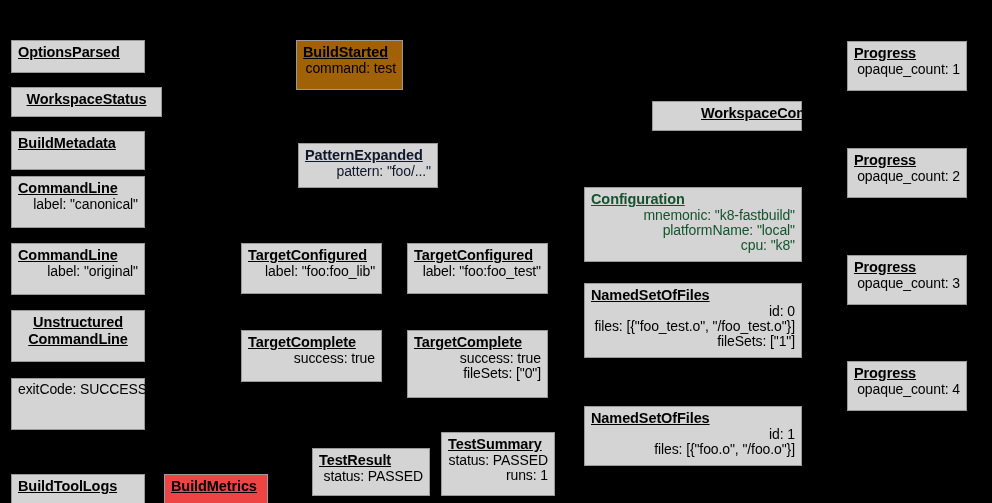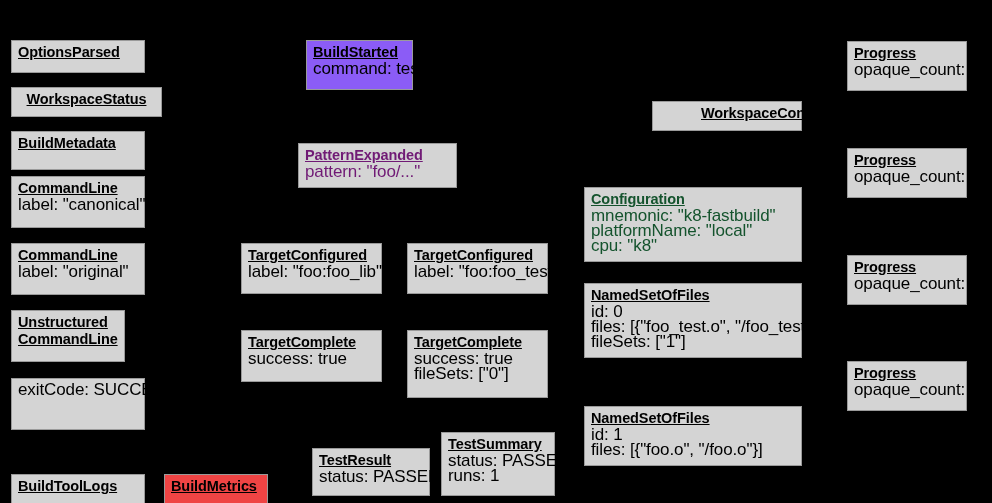--- a/index.html
+++ b/index.html
@@ -33,25 +33,26 @@
   }
   .node-title {
     font-size: 14.5px;
     font-weight: bold;
     text-decoration: underline;
     line-height: 17px;
     white-space: pre;
     letter-spacing: -0.1px;
   }
   .node-field {
-    font-size: 17px;
+    font-size: 14px;
     font-weight: normal;
     line-height: 15px;
     white-space: pre;
     letter-spacing: -0.1px;
+    text-align: right;
   }
 </style>
 </head>
 <body>
 
 <div id="canvas" style="background: rgb(0, 0, 0);">
     <div class="node" style="left: 11px; top: 12px; width: 134px; height: 33px; background: rgb(212, 212, 212); border-color: rgb(154, 154, 154); color: rgb(0, 0, 0);">
       <div class="node-title">OptionsParsed</div>
     </div>
     <div class="node" style="left: 11px; top: 59px; width: 151px; height: 30px; background: rgb(212, 212, 212); border-color: rgb(154, 154, 154); color: rgb(0, 0, 0); text-align: center;">
@@ -61,38 +62,38 @@
       <div class="node-title">BuildMetadata</div>
     </div>
     <div class="node" style="left: 11px; top: 148px; width: 134px; height: 52px; background: rgb(212, 212, 212); border-color: rgb(154, 154, 154); color: rgb(0, 0, 0);">
       <div class="node-title">CommandLine</div>
       <div class="node-field">label: "canonical"</div>
     </div>
     <div class="node" style="left: 11px; top: 215px; width: 134px; height: 52px; background: rgb(212, 212, 212); border-color: rgb(154, 154, 154); color: rgb(0, 0, 0);">
       <div class="node-title">CommandLine</div>
       <div class="node-field">label: "original"</div>
     </div>
-    <div class="node" style="left: 11px; top: 282px; width: 114px; height: 52px; background: rgb(212, 212, 212); border-color: rgb(154, 154, 154); color: rgb(0, 0, 0);">
+    <div class="node" style="left: 11px; top: 282px; width: 134px; height: 52px; background: rgb(212, 212, 212); border-color: rgb(154, 154, 154); color: rgb(0, 0, 0); text-align: center;">
       <div class="node-title">Unstructured
 CommandLine</div>
     </div>
     <div class="node" style="left: 11px; top: 350px; width: 134px; height: 52px; background: rgb(212, 212, 212); border-color: rgb(154, 154, 154); color: rgb(0, 0, 0);">
       <div class="node-field">exitCode: SUCCESS</div>
     </div>
     <div class="node" style="left: 11px; top: 446px; width: 134px; height: 31px; background: rgb(212, 212, 212); border-color: rgb(154, 154, 154); color: rgb(0, 0, 0);">
       <div class="node-title">BuildToolLogs</div>
     </div>
     <div class="node" style="left: 164px; top: 446px; width: 104px; height: 31px; background: #ef4444; border-color: rgb(154, 154, 154); color: rgb(0, 0, 0);">
       <div class="node-title">BuildMetrics</div>
     </div>
-    <div class="node" style="left: 306px; top: 12px; width: 107px; height: 50px; background: #8b5cf6; border-color: rgb(154, 154, 154); color: rgb(0, 0, 0);">
+    <div class="node" style="left: 296px; top: 12px; width: 107px; height: 50px; background: #a16207; border-color: rgb(154, 154, 154); color: rgb(0, 0, 0);">
       <div class="node-title">BuildStarted</div>
       <div class="node-field">command: test</div>
     </div>
-    <div class="node" style="left: 298px; top: 115px; width: 159px; height: 45px; background: rgb(212, 212, 212); border-color: rgb(154, 154, 154); color: #701a75;">
+    <div class="node" style="left: 298px; top: 115px; width: 140px; height: 45px; background: rgb(212, 212, 212); border-color: rgb(154, 154, 154); color: #0f172a;">
       <div class="node-title">PatternExpanded</div>
       <div class="node-field">pattern: "foo/..."</div>
     </div>
     <div class="node" style="left: 241px; top: 215px; width: 141px; height: 51px; background: rgb(212, 212, 212); border-color: rgb(154, 154, 154); color: rgb(0, 0, 0);">
       <div class="node-title">TargetConfigured</div>
       <div class="node-field">label: "foo:foo_lib"</div>
     </div>
     <div class="node" style="left: 407px; top: 215px; width: 141px; height: 51px; background: rgb(212, 212, 212); border-color: rgb(154, 154, 154); color: rgb(0, 0, 0);">
       <div class="node-title">TargetConfigured</div>
       <div class="node-field">label: "foo:foo_test"</div>

